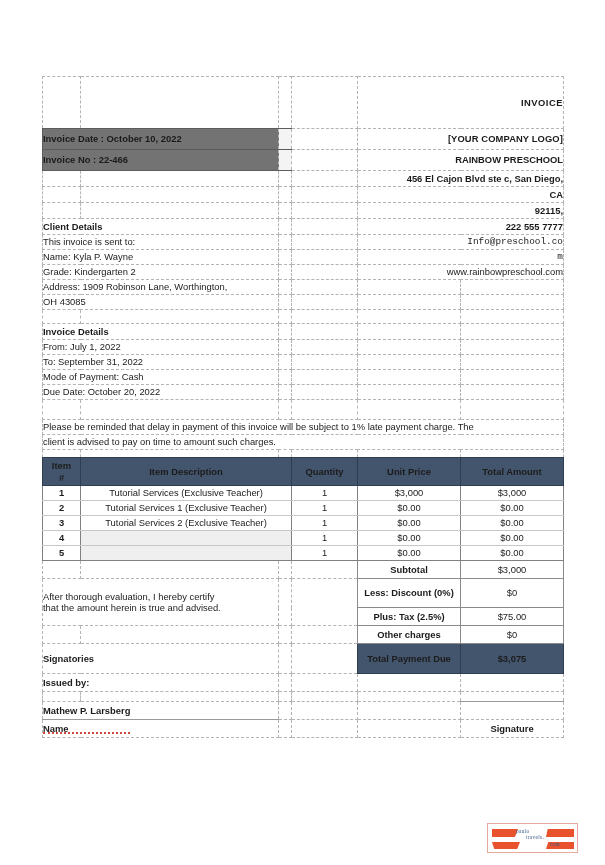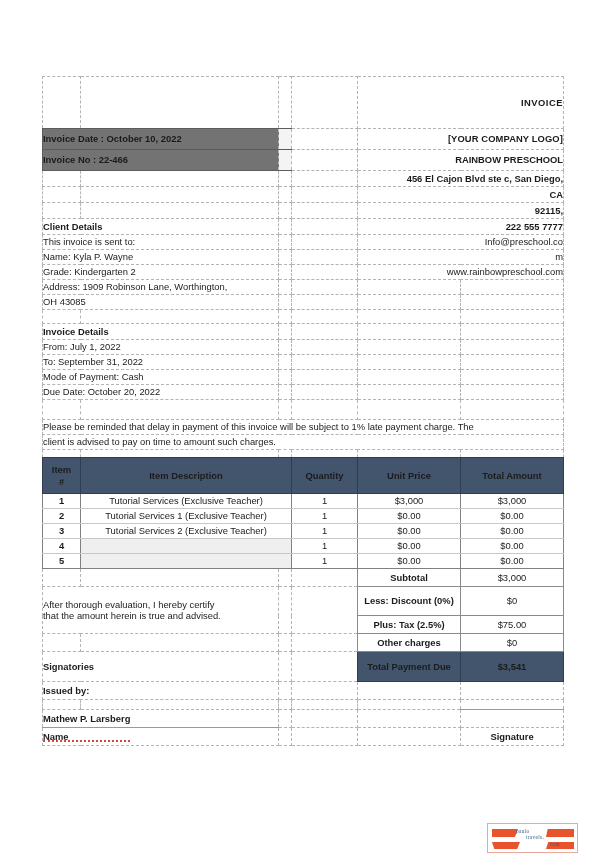--- a/index.html
+++ b/index.html
@@ -92,20 +92,21 @@
     line-height: 1.3;
   }
   .co-logo { font-size: 8.4px; letter-spacing: 0.1px; }
   .co-name { font-size: 8.6px; }
   .co-addr { font-size: 10.2px; text-align: right; }
   .co-phone { font-size: 10.2px; }
   .co-email {
     font-weight: normal;
     font-size: 8.2px;
     color: #1d1d1d;
+    font-family: Liberation Mono, monospace;
   }
   .co-web {
     font-weight: normal;
     font-size: 8.2px;
     color: #1d1d1d;
   }
 
   
   .sec-head {
     font-size: 9.6px;
@@ -428,21 +429,21 @@
 
       <tr style="height:8px;">
         <td></td>
         <td></td>
         <td></td>
         <td></td>
         <td></td>
         <td></td>
       </tr>
 
-      <tr style="height:36px;">
+      <tr style="height:28px;">
         <td class="th">
           <span>Item</span><br>
           <span>#</span>
         </td>
         <td colspan="2" class="th">Item Description</td>
         <td class="th">Quantity</td>
         <td class="th">Unit Price</td>
         <td class="th">Total Amount</td>
       </tr>
 
@@ -518,21 +519,21 @@
         <td></td>
         <td class="tot-lbl">Other charges</td>
         <td class="tot-val">$0</td>
       </tr>
 
       <tr style="height:30px;">
         <td colspan="2" class="sig-lbl">Signatories</td>
         <td></td>
         <td></td>
         <td class="tot-final-lbl">Total Payment Due</td>
-        <td class="tot-final-val">$3,541</td>
+        <td class="tot-final-val">$3,075</td>
       </tr>
 
       <tr style="height:18px;">
         <td colspan="2" class="sig-lbl">Issued by:</td>
         <td></td>
         <td></td>
         <td></td>
         <td></td>
       </tr>
 

